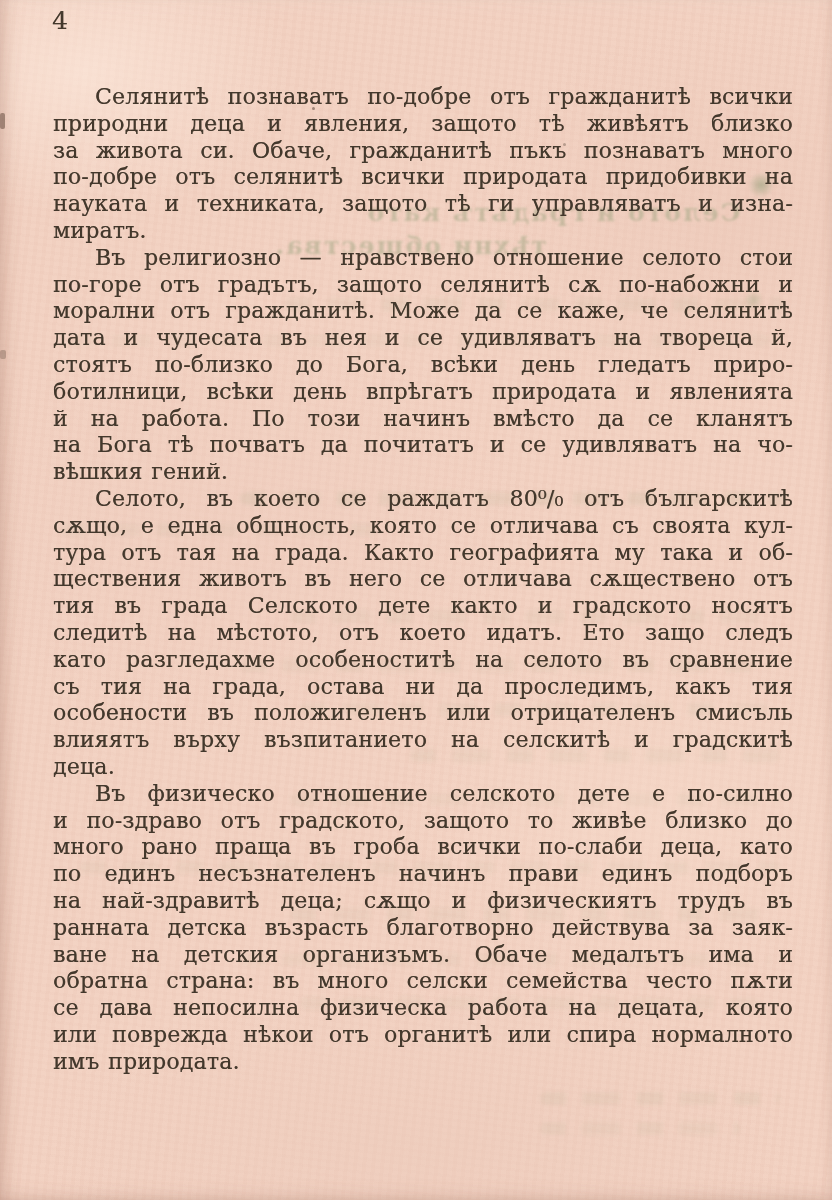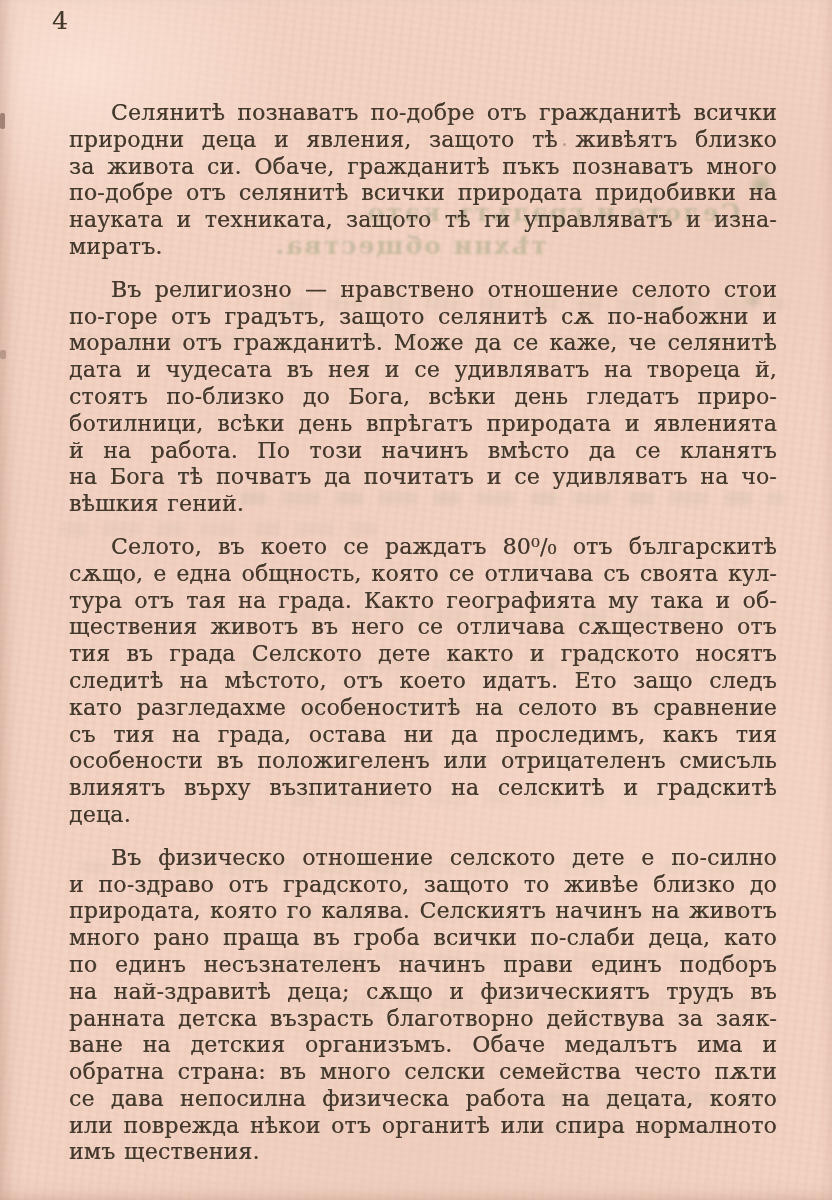--- a/index.html
+++ b/index.html
@@ -33,21 +33,21 @@
     position:absolute;left:52px;top:6px;z-index:3;
     font-size:25px;color:var(--ink);
     text-shadow:.3px .3px .4px rgba(66,56,44,.6);
   }
   .body-text{
     position:absolute;left:53px;top:84px;width:740px;z-index:3;
     font-size:22px;color:var(--ink);
     word-spacing:1.5px;letter-spacing:.2px;
     text-shadow:.3px .3px .5px rgba(66,56,44,.65);
   }
-  .paragraph{margin:16px;padding:0;}
+  .paragraph{margin:0;padding:0;}
   .line{
     height:26.8px;line-height:26.8px;white-space:normal;
     text-align:justify;text-align-last:justify;
   }
   .line.para-start{text-indent:42px;}
   .line.para-end{text-align-last:left;}
   
   .bleed-layer{position:absolute;inset:0;z-index:1;pointer-events:none;}
   .bleed-heading{
     position:absolute;
@@ -135,26 +135,25 @@
       <div class="line">следитѣ на мѣстото, отъ което идатъ. Ето защо следъ</div>
       <div class="line">като разгледахме особеноститѣ на селото въ сравнение</div>
       <div class="line">съ тия на града, остава ни да проследимъ, какъ тия</div>
       <div class="line">особености въ положигеленъ или отрицателенъ смисъль</div>
       <div class="line">влияятъ върху възпитанието на селскитѣ и градскитѣ</div>
       <div class="line para-end">деца.</div>
     </div>
   <div class="paragraph">
       <div class="line para-start">Въ физическо отношение селското дете е по-силно</div>
       <div class="line">и по-здраво отъ градското, защото то живѣе близко до</div>
-      <div class="line">природата, която го калява. Селскиятъ начинъ на животъ</div>
       <div class="line">много рано праща въ гроба всички по-слаби деца, като</div>
       <div class="line">по единъ несъзнателенъ начинъ прави единъ подборъ</div>
       <div class="line">на най-здравитѣ деца; сѫщо и физическиятъ трудъ въ</div>
       <div class="line">ранната детска възрасть благотворно действува за заяк-</div>
       <div class="line">ване на детския организъмъ. Обаче медалътъ има и</div>
       <div class="line">обратна страна: въ много селски семейства често пѫти</div>
       <div class="line">се дава непосилна физическа работа на децата, която</div>
       <div class="line">или поврежда нѣкои отъ органитѣ или спира нормалното</div>
-      <div class="line para-end">имъ ществения.</div>
+      <div class="line para-end">имъ природата.</div>
     </div>
 </div>
 
 <div class="page-shade"></div>
 
 </body></html>

